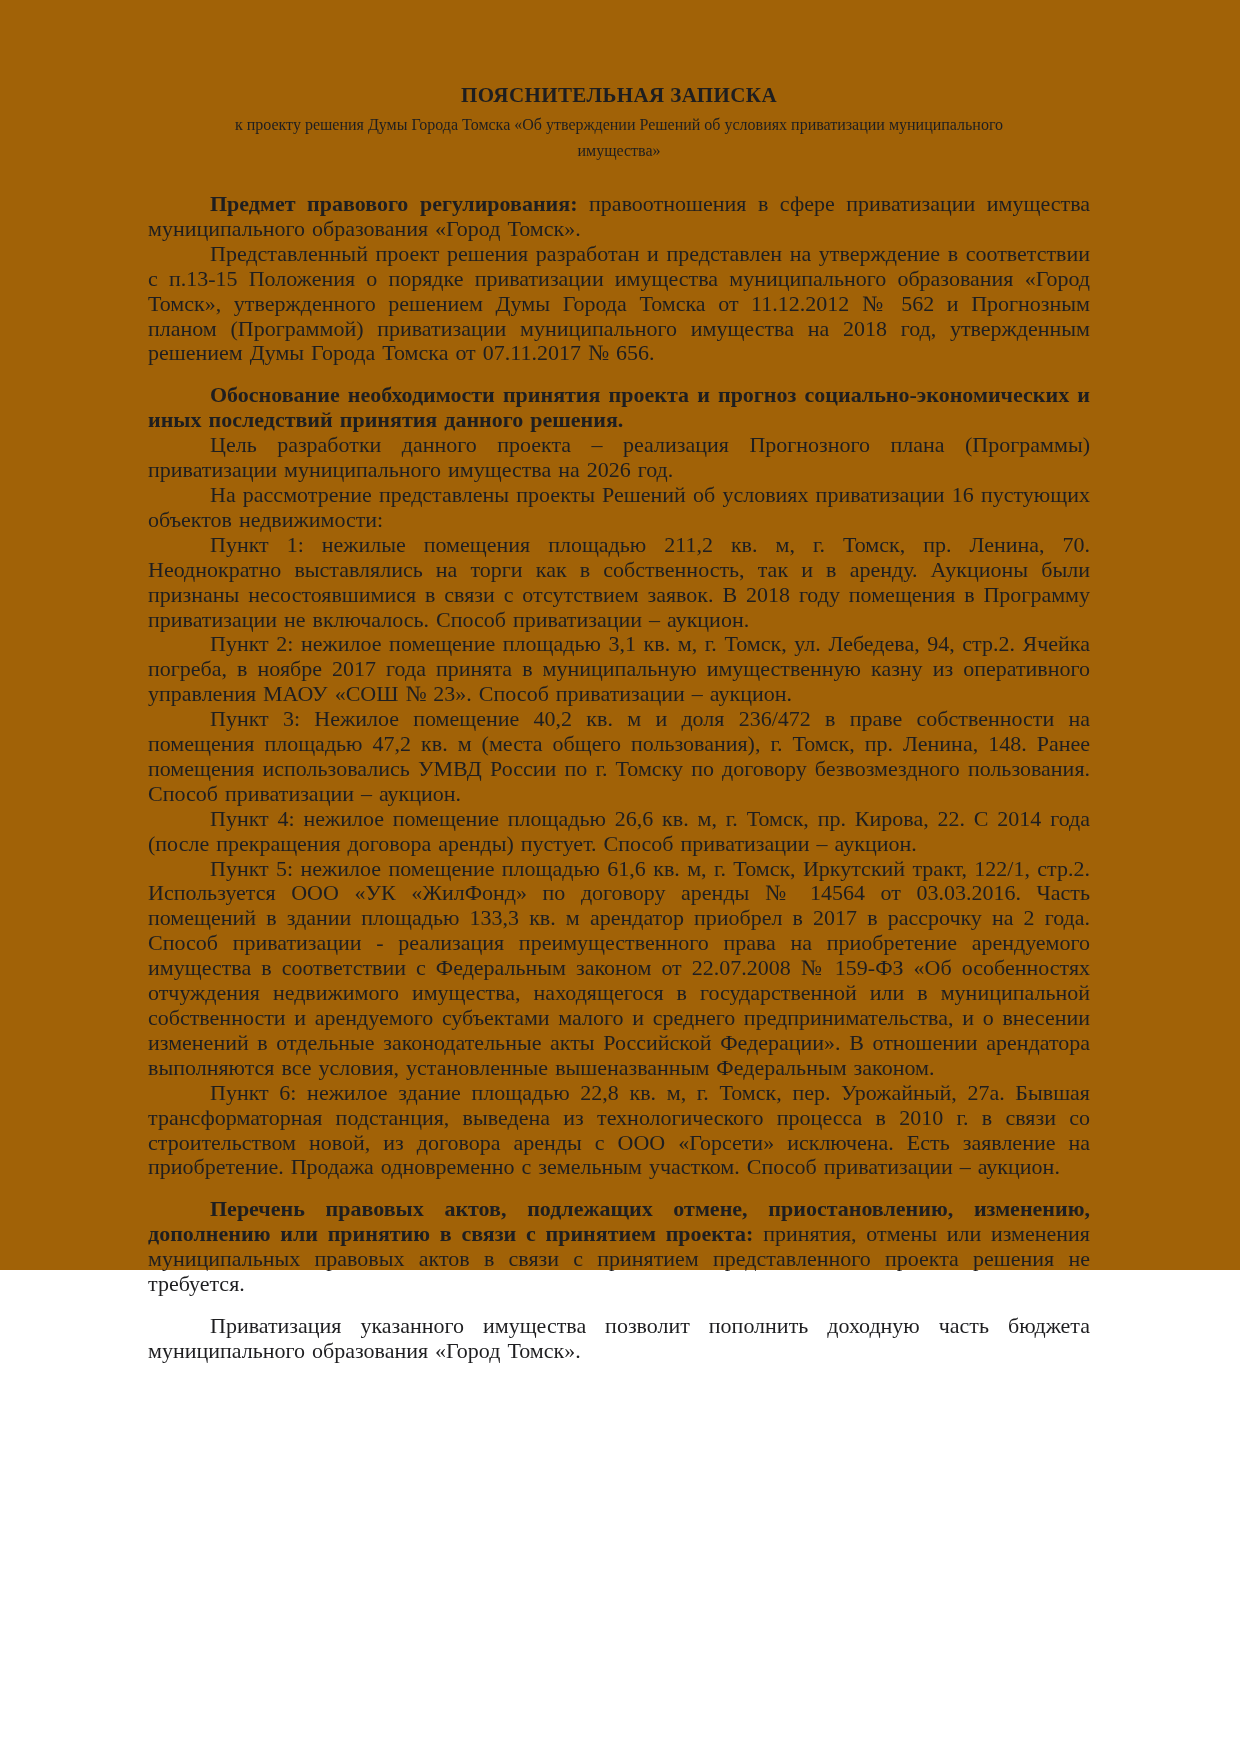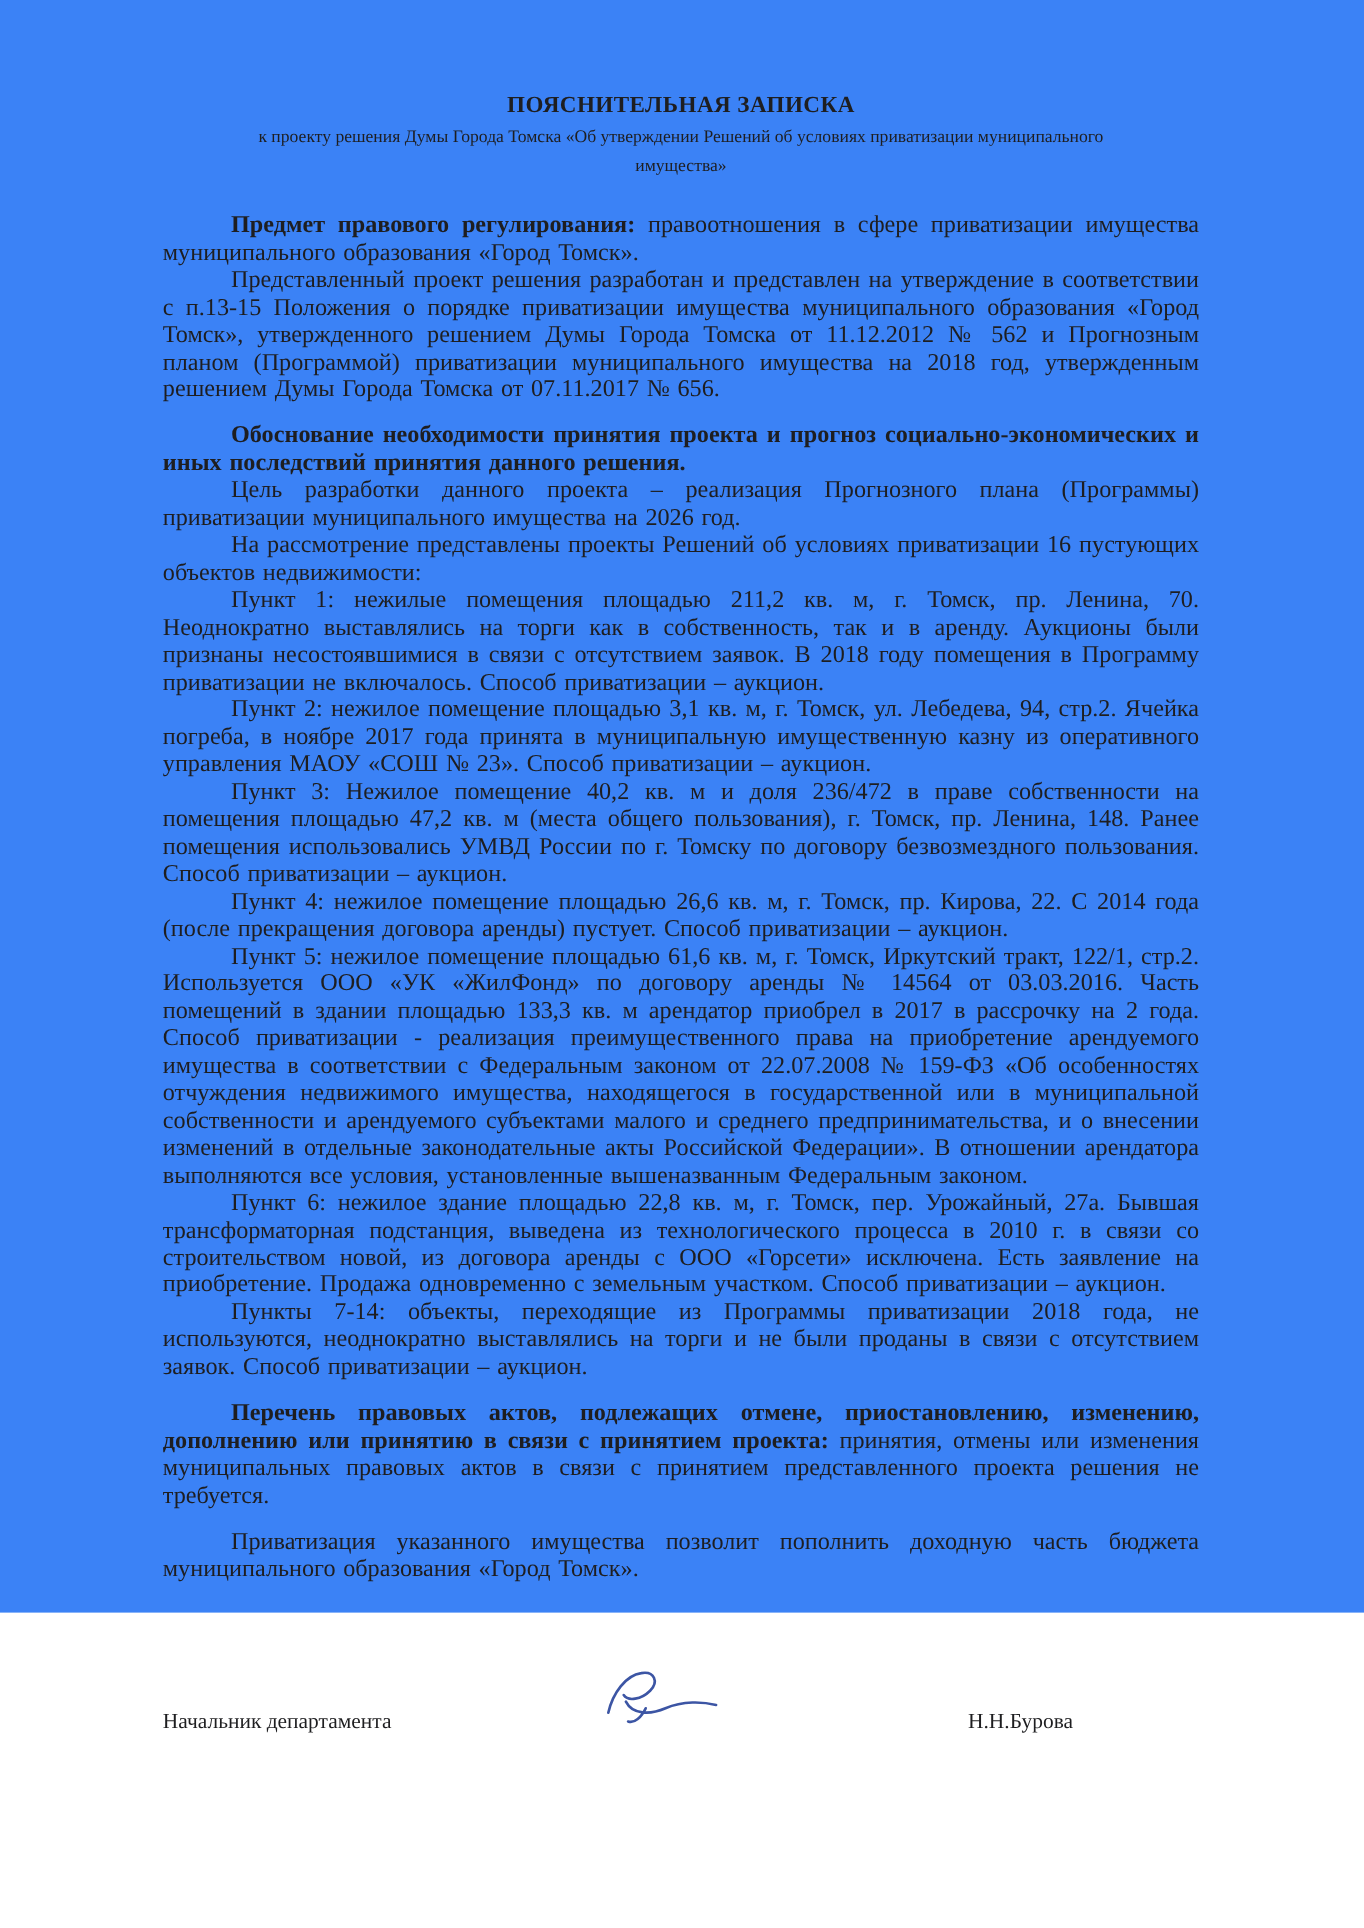--- a/index.html
+++ b/index.html
@@ -5,22 +5,22 @@
   * { margin: 0; padding: 0; box-sizing: border-box; }
   html, body { background: #e8e8e8; }
   body {
     width: 1240px; height: 1753px;
     font-family: "Liberation Serif", serif;
     color: #1e1e20;
     background: #ffffff;
     overflow: hidden;
   }
   .page {
-    width: 1240px; height: 1466px;
-    background: #3b82f6;
+    width: 1240px; height: 1270px;
+    background: #a16207;
     padding: 82px 150px 0 148px;
     position: relative;
   }
   .doc-title {
     text-align: center;
     font-size: 21px;
     font-weight: bold;
     letter-spacing: 0.4px;
     line-height: 26px;
   }
@@ -88,33 +88,23 @@
     <p class="para">Цель разработки данного проекта – реализация Прогнозного плана (Программы) приватизации муниципального имущества на 2026 год.</p>
 
     <p class="para">На рассмотрение представлены проекты Решений об условиях приватизации 16 пустующих объектов недвижимости:</p>
 
     <p class="para">Пункт 1: нежилые помещения площадью 211,2 кв. м, г. Томск, пр. Ленина, 70. Неоднократно выставлялись на торги как в собственность, так и в аренду. Аукционы были признаны несостоявшимися в связи с отсутствием заявок. В 2018 году помещения в Программу приватизации не включалось. Способ приватизации – аукцион.</p>
     <p class="para">Пункт 2: нежилое помещение площадью 3,1 кв. м, г. Томск, ул. Лебедева, 94, стр.2. Ячейка погреба, в ноябре 2017 года принята в муниципальную имущественную казну из оперативного управления МАОУ «СОШ № 23». Способ приватизации – аукцион.</p>
     <p class="para">Пункт 3: Нежилое помещение 40,2 кв. м и доля 236/472 в праве собственности на помещения площадью 47,2 кв. м (места общего пользования), г. Томск, пр. Ленина, 148. Ранее помещения использовались УМВД России по г. Томску по договору безвозмездного пользования. Способ приватизации – аукцион.</p>
     <p class="para">Пункт 4: нежилое помещение площадью 26,6 кв. м, г. Томск, пр. Кирова, 22. С 2014 года (после прекращения договора аренды) пустует. Способ приватизации – аукцион.</p>
     <p class="para">Пункт 5: нежилое помещение площадью 61,6 кв. м, г. Томск, Иркутский тракт, 122/1, стр.2. Используется ООО «УК «ЖилФонд» по договору аренды № 14564 от 03.03.2016. Часть помещений в здании площадью 133,3 кв. м арендатор приобрел в 2017 в рассрочку на 2 года. Способ приватизации - реализация преимущественного права на приобретение арендуемого имущества в соответствии с Федеральным законом от 22.07.2008 № 159-ФЗ «Об особенностях отчуждения недвижимого имущества, находящегося в государственной или в муниципальной собственности и арендуемого субъектами малого и среднего предпринимательства, и о внесении изменений в отдельные законодательные акты Российской Федерации». В отношении арендатора выполняются все условия, установленные вышеназванным Федеральным законом.</p>
     <p class="para">Пункт 6: нежилое здание площадью 22,8 кв. м, г. Томск, пер. Урожайный, 27а. Бывшая трансформаторная подстанция, выведена из технологического процесса в 2010 г. в связи со строительством новой, из договора аренды с ООО «Горсети» исключена. Есть заявление на приобретение. Продажа одновременно с земельным участком. Способ приватизации – аукцион.</p>
-    <p class="para">Пункты 7-14: объекты, переходящие из Программы приватизации 2018 года, не используются, неоднократно выставлялись на торги и не были проданы в связи с отсутствием заявок. Способ приватизации – аукцион.</p>
 
     <p class="para gap"><span class="bold">Перечень правовых актов, подлежащих отмене, приостановлению, изменению, дополнению или принятию в связи с принятием проекта:</span>
       <span>принятия, отмены или изменения муниципальных правовых актов в связи с принятием представленного проекта решения не требуется.</span></p>
 
     <p class="para gap">Приватизация указанного имущества позволит пополнить доходную часть бюджета муниципального образования «Город Томск».</p>
 
   </div>
 
-  <div class="sig-row">
-    <span class="sig-left">Начальник департамента</span>
-    <span class="sig-scribble">
-      <svg width="120" height="64" viewBox="0 0 120 64">
-        <path d="M14,44 C18,26 30,10 44,8 C56,6 60,16 52,24 C44,32 32,34 28,28 M30,34 C36,46 52,46 66,40 C82,33 100,34 112,37 M48,40 C44,48 38,54 32,52" fill="none" stroke="#3c55a4" stroke-width="2.4" stroke-linecap="round"></path>
-      </svg>
-    </span>
-    <span class="sig-right">Н.Н.Бурова</span>
-  </div>
 
 
 </div>
 
 </body></html>

